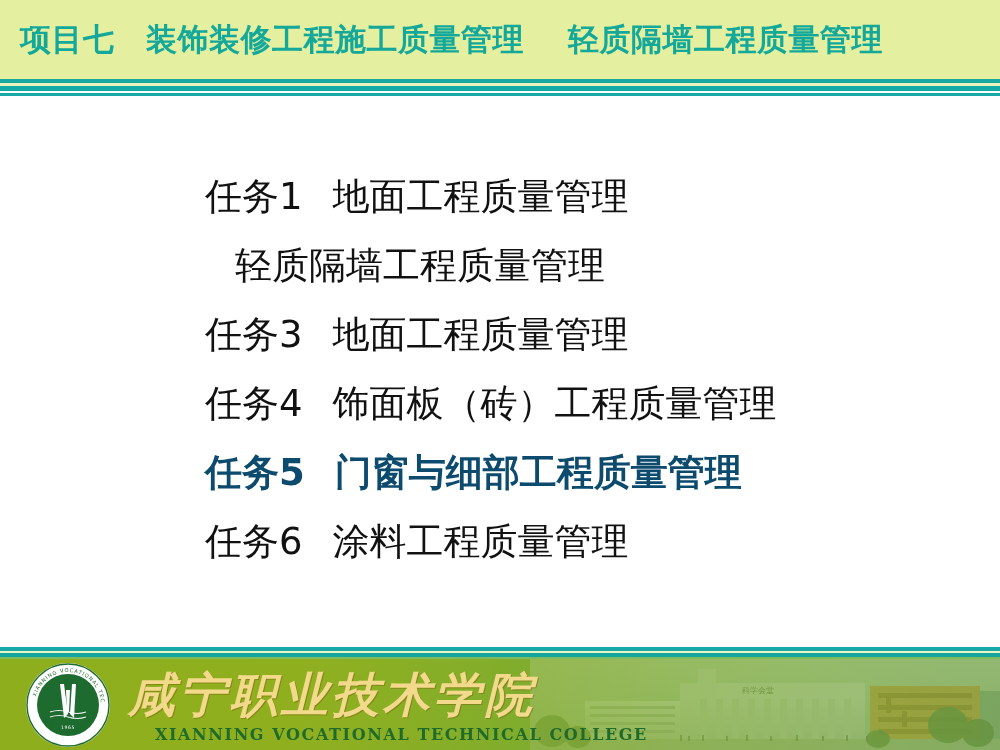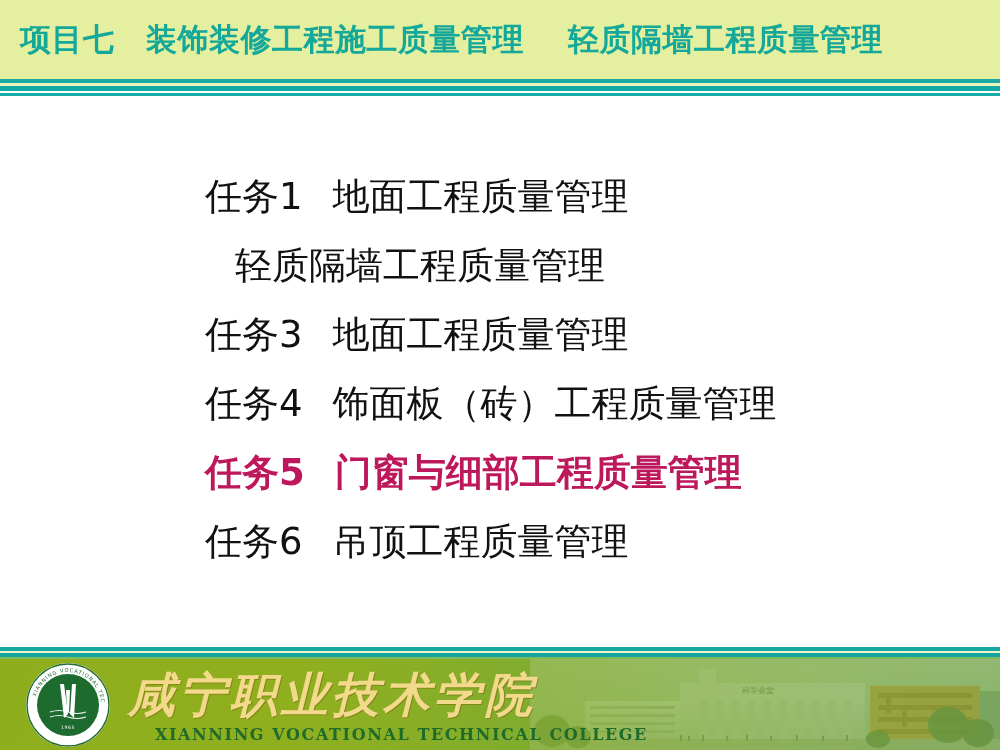--- a/index.html
+++ b/index.html
@@ -73,21 +73,21 @@
     display: flex;
     align-items: center;
     white-space: nowrap;
     color: #111111;
     font-size: 37px;
     font-weight: 400;
     line-height: 1;
   }
   .task-row.is-current {
     font-weight: bold;
-    color: #be185d;
+    color: #0c4a6e;
   }
   .task-row .task-label {
     display: inline-block;
   }
   .task-row .task-gap {
     display: inline-block;
     width: 30px;
   }
   .task-row .task-name {
     display: inline-block;
@@ -231,21 +231,21 @@
 
     <div class="task-row is-current">
       <span class="task-label">任务5</span>
       <span class="task-gap"></span>
       <span class="task-name">门窗与细部工程质量管理</span>
     </div>
 
     <div class="task-row">
       <span class="task-label">任务6</span>
       <span class="task-gap"></span>
-      <span class="task-name">吊顶工程质量管理</span>
+      <span class="task-name">涂料工程质量管理</span>
     </div>
 
   </div>
 </div>
 
 <div class="footer-rule fr-a"></div>
 <div class="footer-rule fr-b"></div>
 <div class="footer-rule fr-c"></div>
 <div class="footer-rule fr-d"></div>
 <div class="footer-rule fr-e"></div>

